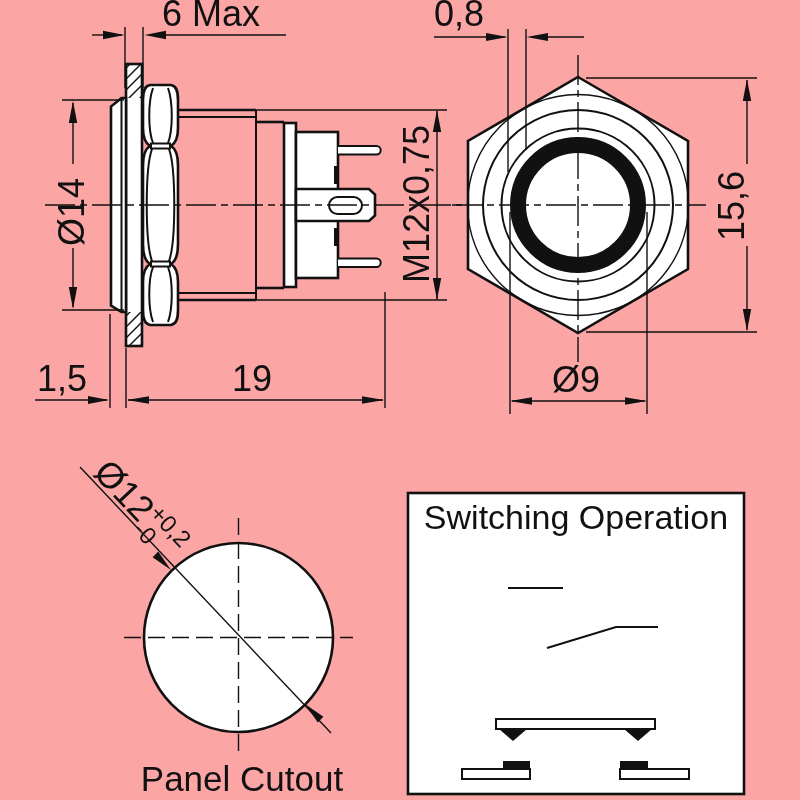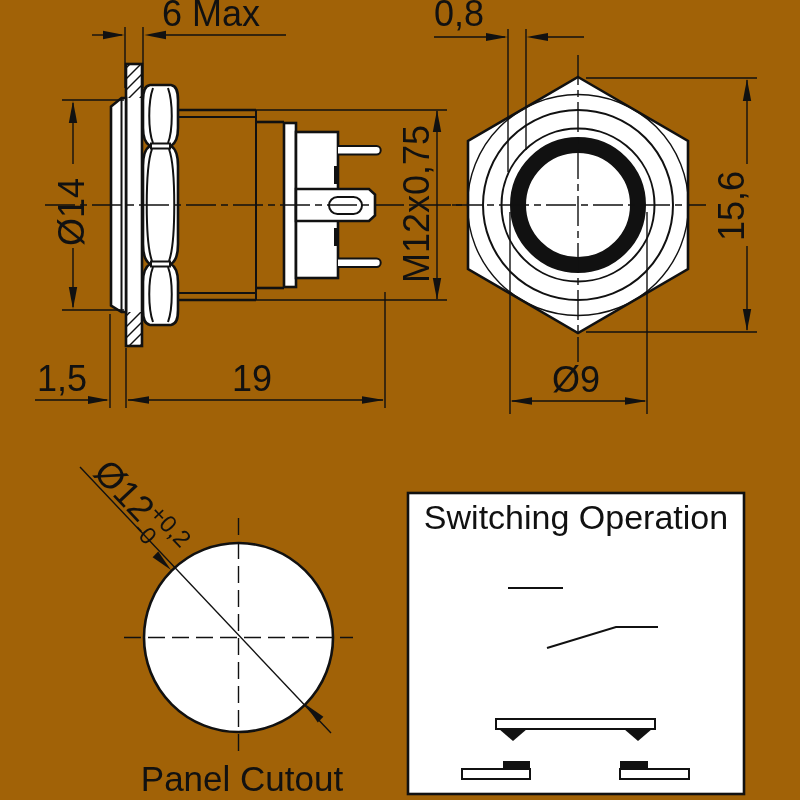--- a/index.html
+++ b/index.html
@@ -1,16 +1,16 @@
 <!DOCTYPE html>
 <html><head>
 <meta charset="utf-8">
 <style>
   html,body{margin:0;padding:0;background:#ffffff;}
-  .page{width:800px;height:800px;background:#a16207;position:relative;overflow:hidden;}
+  .page{width:800px;height:800px;background:#fca5a5;position:relative;overflow:hidden;}
   svg{display:block;}
   text{font-family:"Liberation Sans", sans-serif;fill:#111;}
   .dim{font-size:36px;}
   .cap{font-size:35px;}
   .title{font-size:34px;}
   .tol{font-size:24px;}
   .thin{stroke:#111;stroke-width:1.4;fill:none;}
   .thick{stroke:#111;stroke-width:2.6;fill:none;}
   .thick-w{stroke:#111;stroke-width:2.6;fill:#fff;}
   .med{stroke:#111;stroke-width:2;fill:none;}

